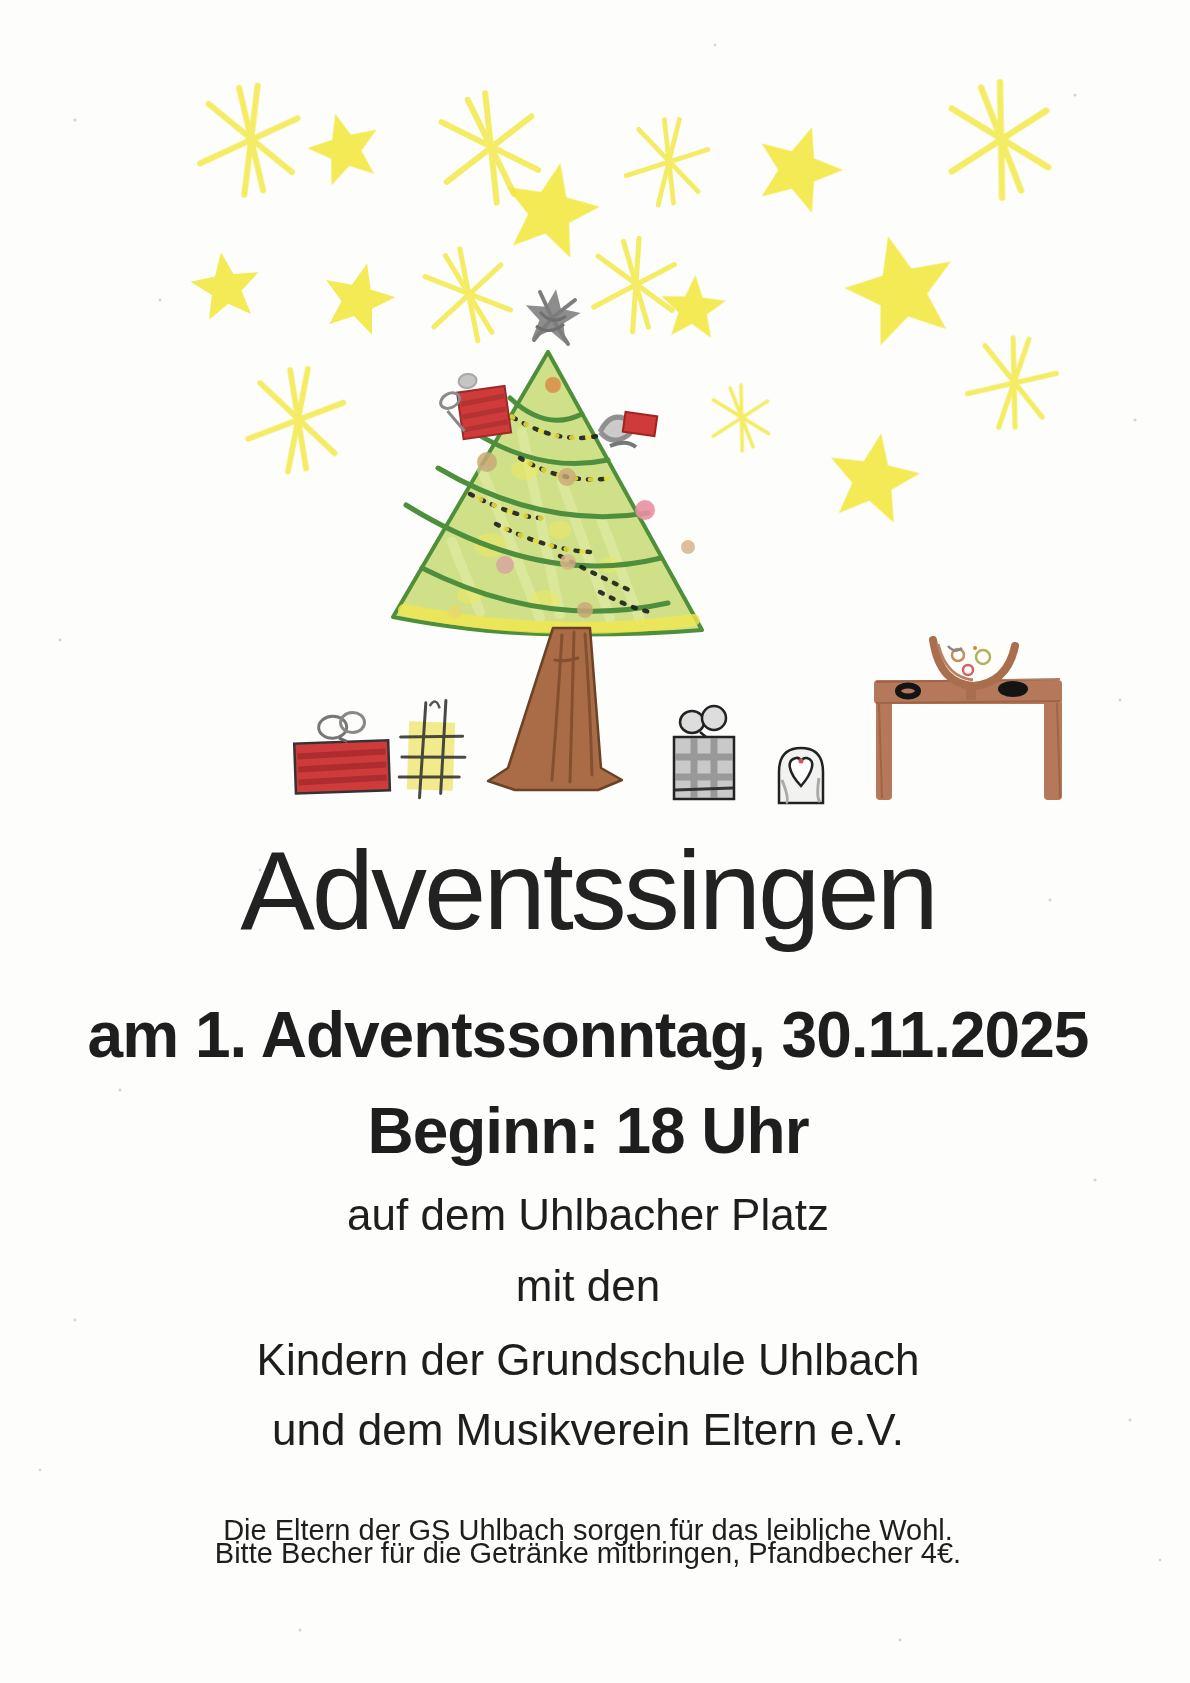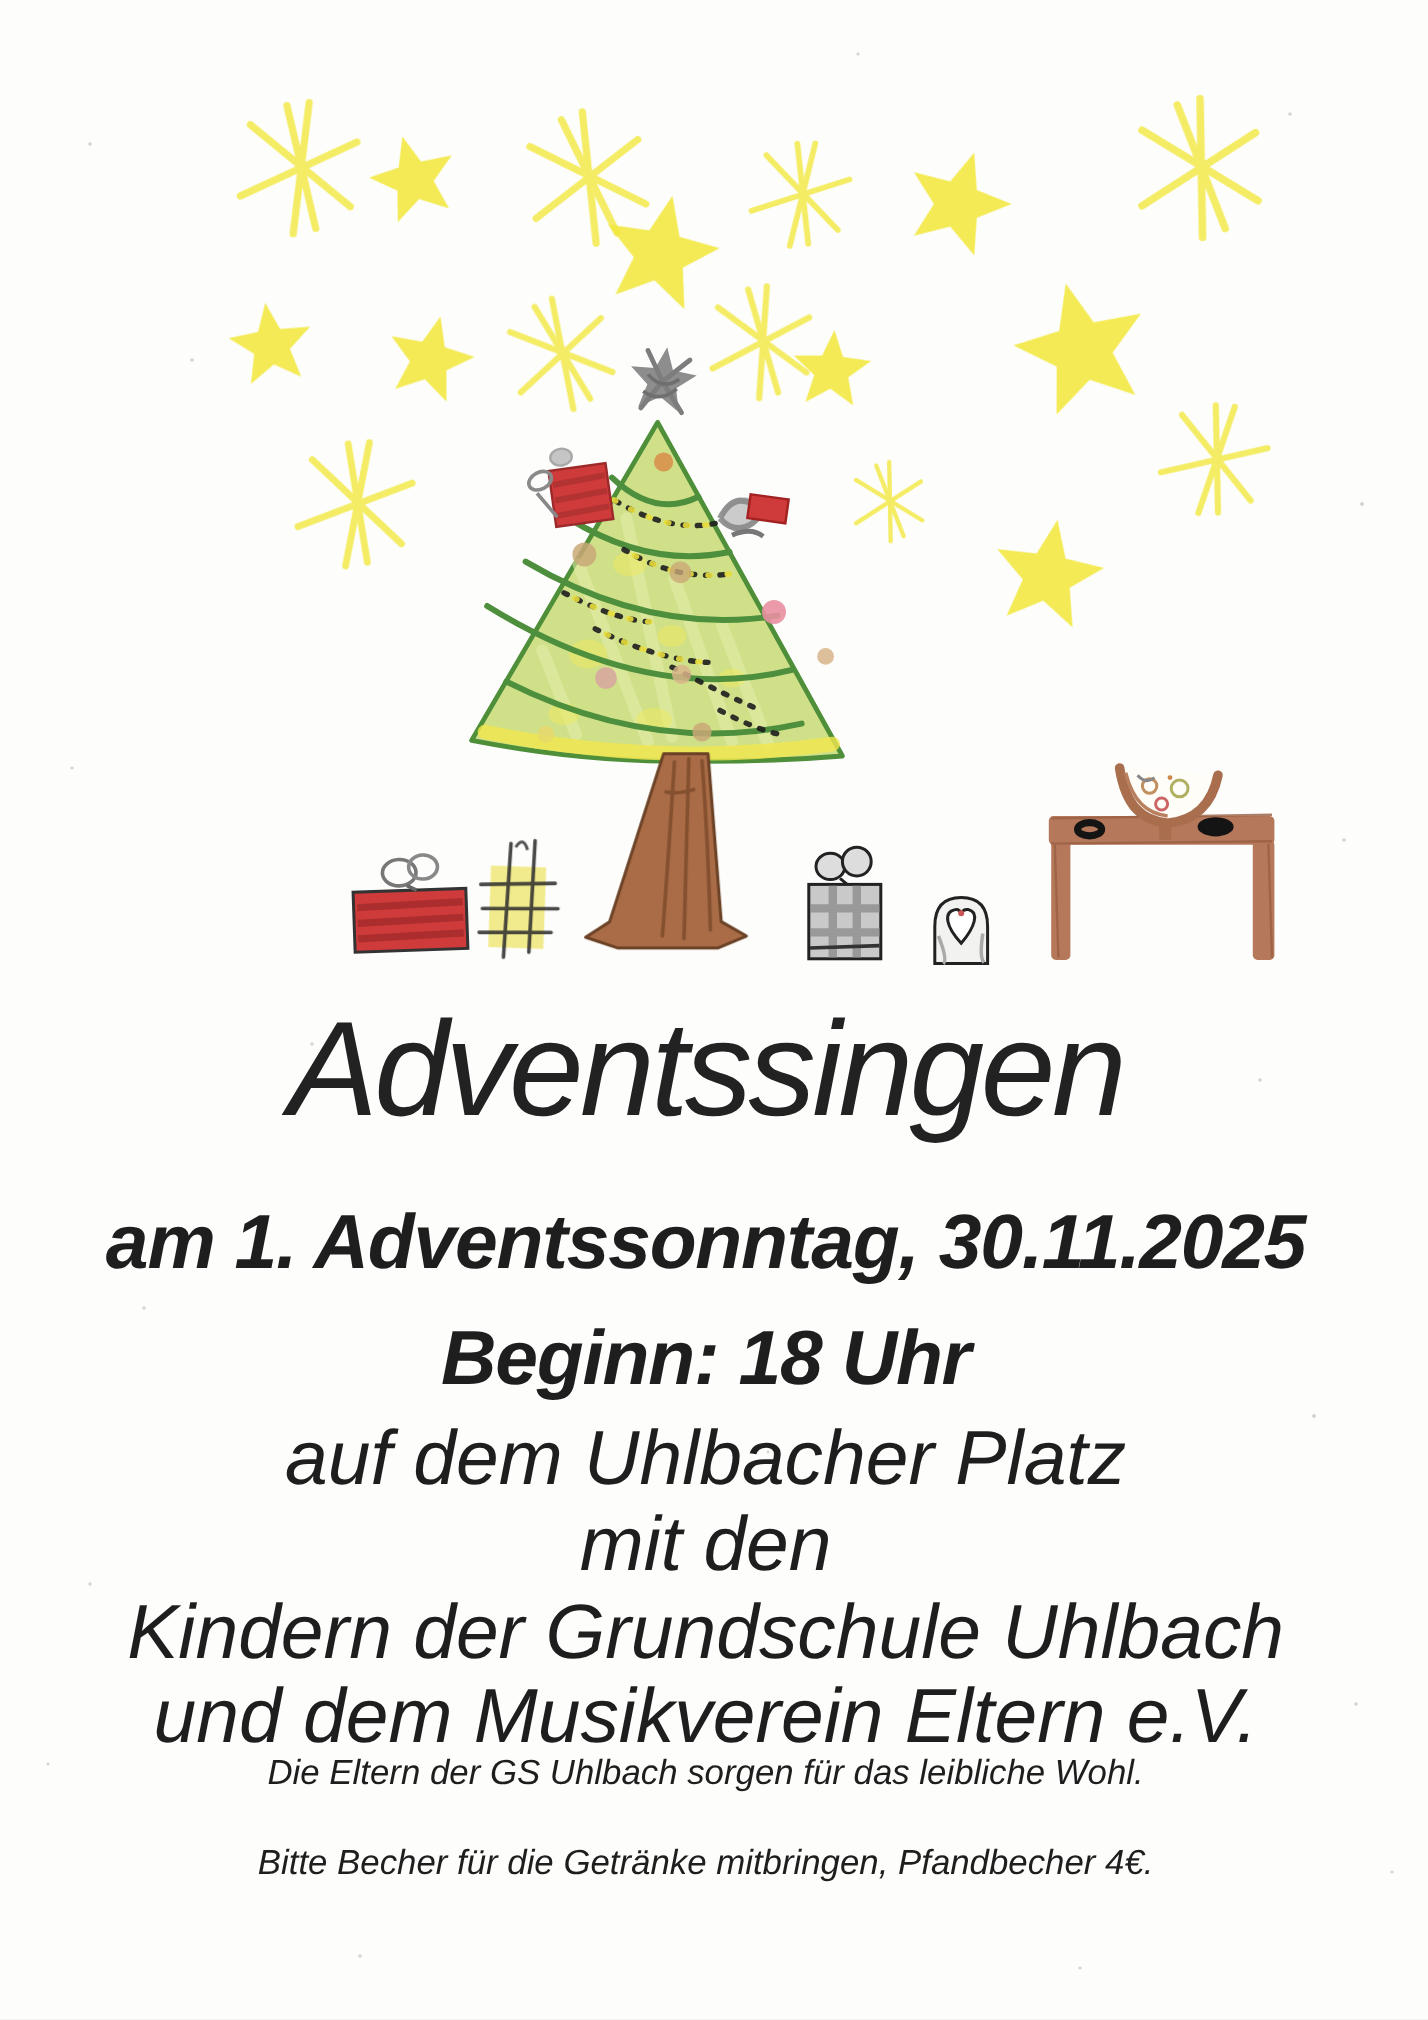--- a/index.html
+++ b/index.html
@@ -4,42 +4,41 @@
 <style>
   html,body{margin:0;padding:0;background:#e8e8e8;}
   .page{
     position:relative;
     width:1190px;height:1683px;
     margin:0 auto;
     background:#fdfdfc;
     overflow:hidden;
     font-family:"Liberation Sans", sans-serif;
     color:#1e1e1e;
-    font-style:italic;
   }
   .art{position:absolute;left:0;top:0;width:1190px;height:1683px;}
   .tline{
     position:absolute;left:0;width:100%;
     text-align:center;
     padding-right:14px;
     box-sizing:border-box;
     white-space:nowrap;
     color:#1e1e1e;
   }
   .title{top:826px;font-size:112px;line-height:130px;font-weight:400;letter-spacing:-3px;color:#222;}
   .bold-line{font-size:64px;line-height:60px;font-weight:700;letter-spacing:-1px;}
   .date{top:1005px;}
   .time{top:1078px;margin-top:23px;}
-  .body-line{font-size:64px;line-height:60px;font-weight:400;}
+  .body-line{font-size:44px;line-height:60px;font-weight:400;}
   .loc{top:1185px;}
   .with{top:1256px;}
   .part1{top:1330px;}
   .part2{top:1400px;}
   .note-line{font-size:29px;line-height:40px;font-weight:400;}
-  .note1{top:1458px;}
+  .note1{top:1510px;}
   .note2{top:1533px;}
 </style>
 </head>
 <body>
 
 <div class="page">
 
   <svg class="art" viewBox="0 0 1190 1683">
     <defs>
       <path id="fstar" d="M0,-50 L12.9,-17.8 L47.6,-15.5 L20.9,6.8 L29.4,40.5 L0,22 L-29.4,40.5 L-20.9,6.8 L-47.6,-15.5 L-12.9,-17.8 Z"></path>

